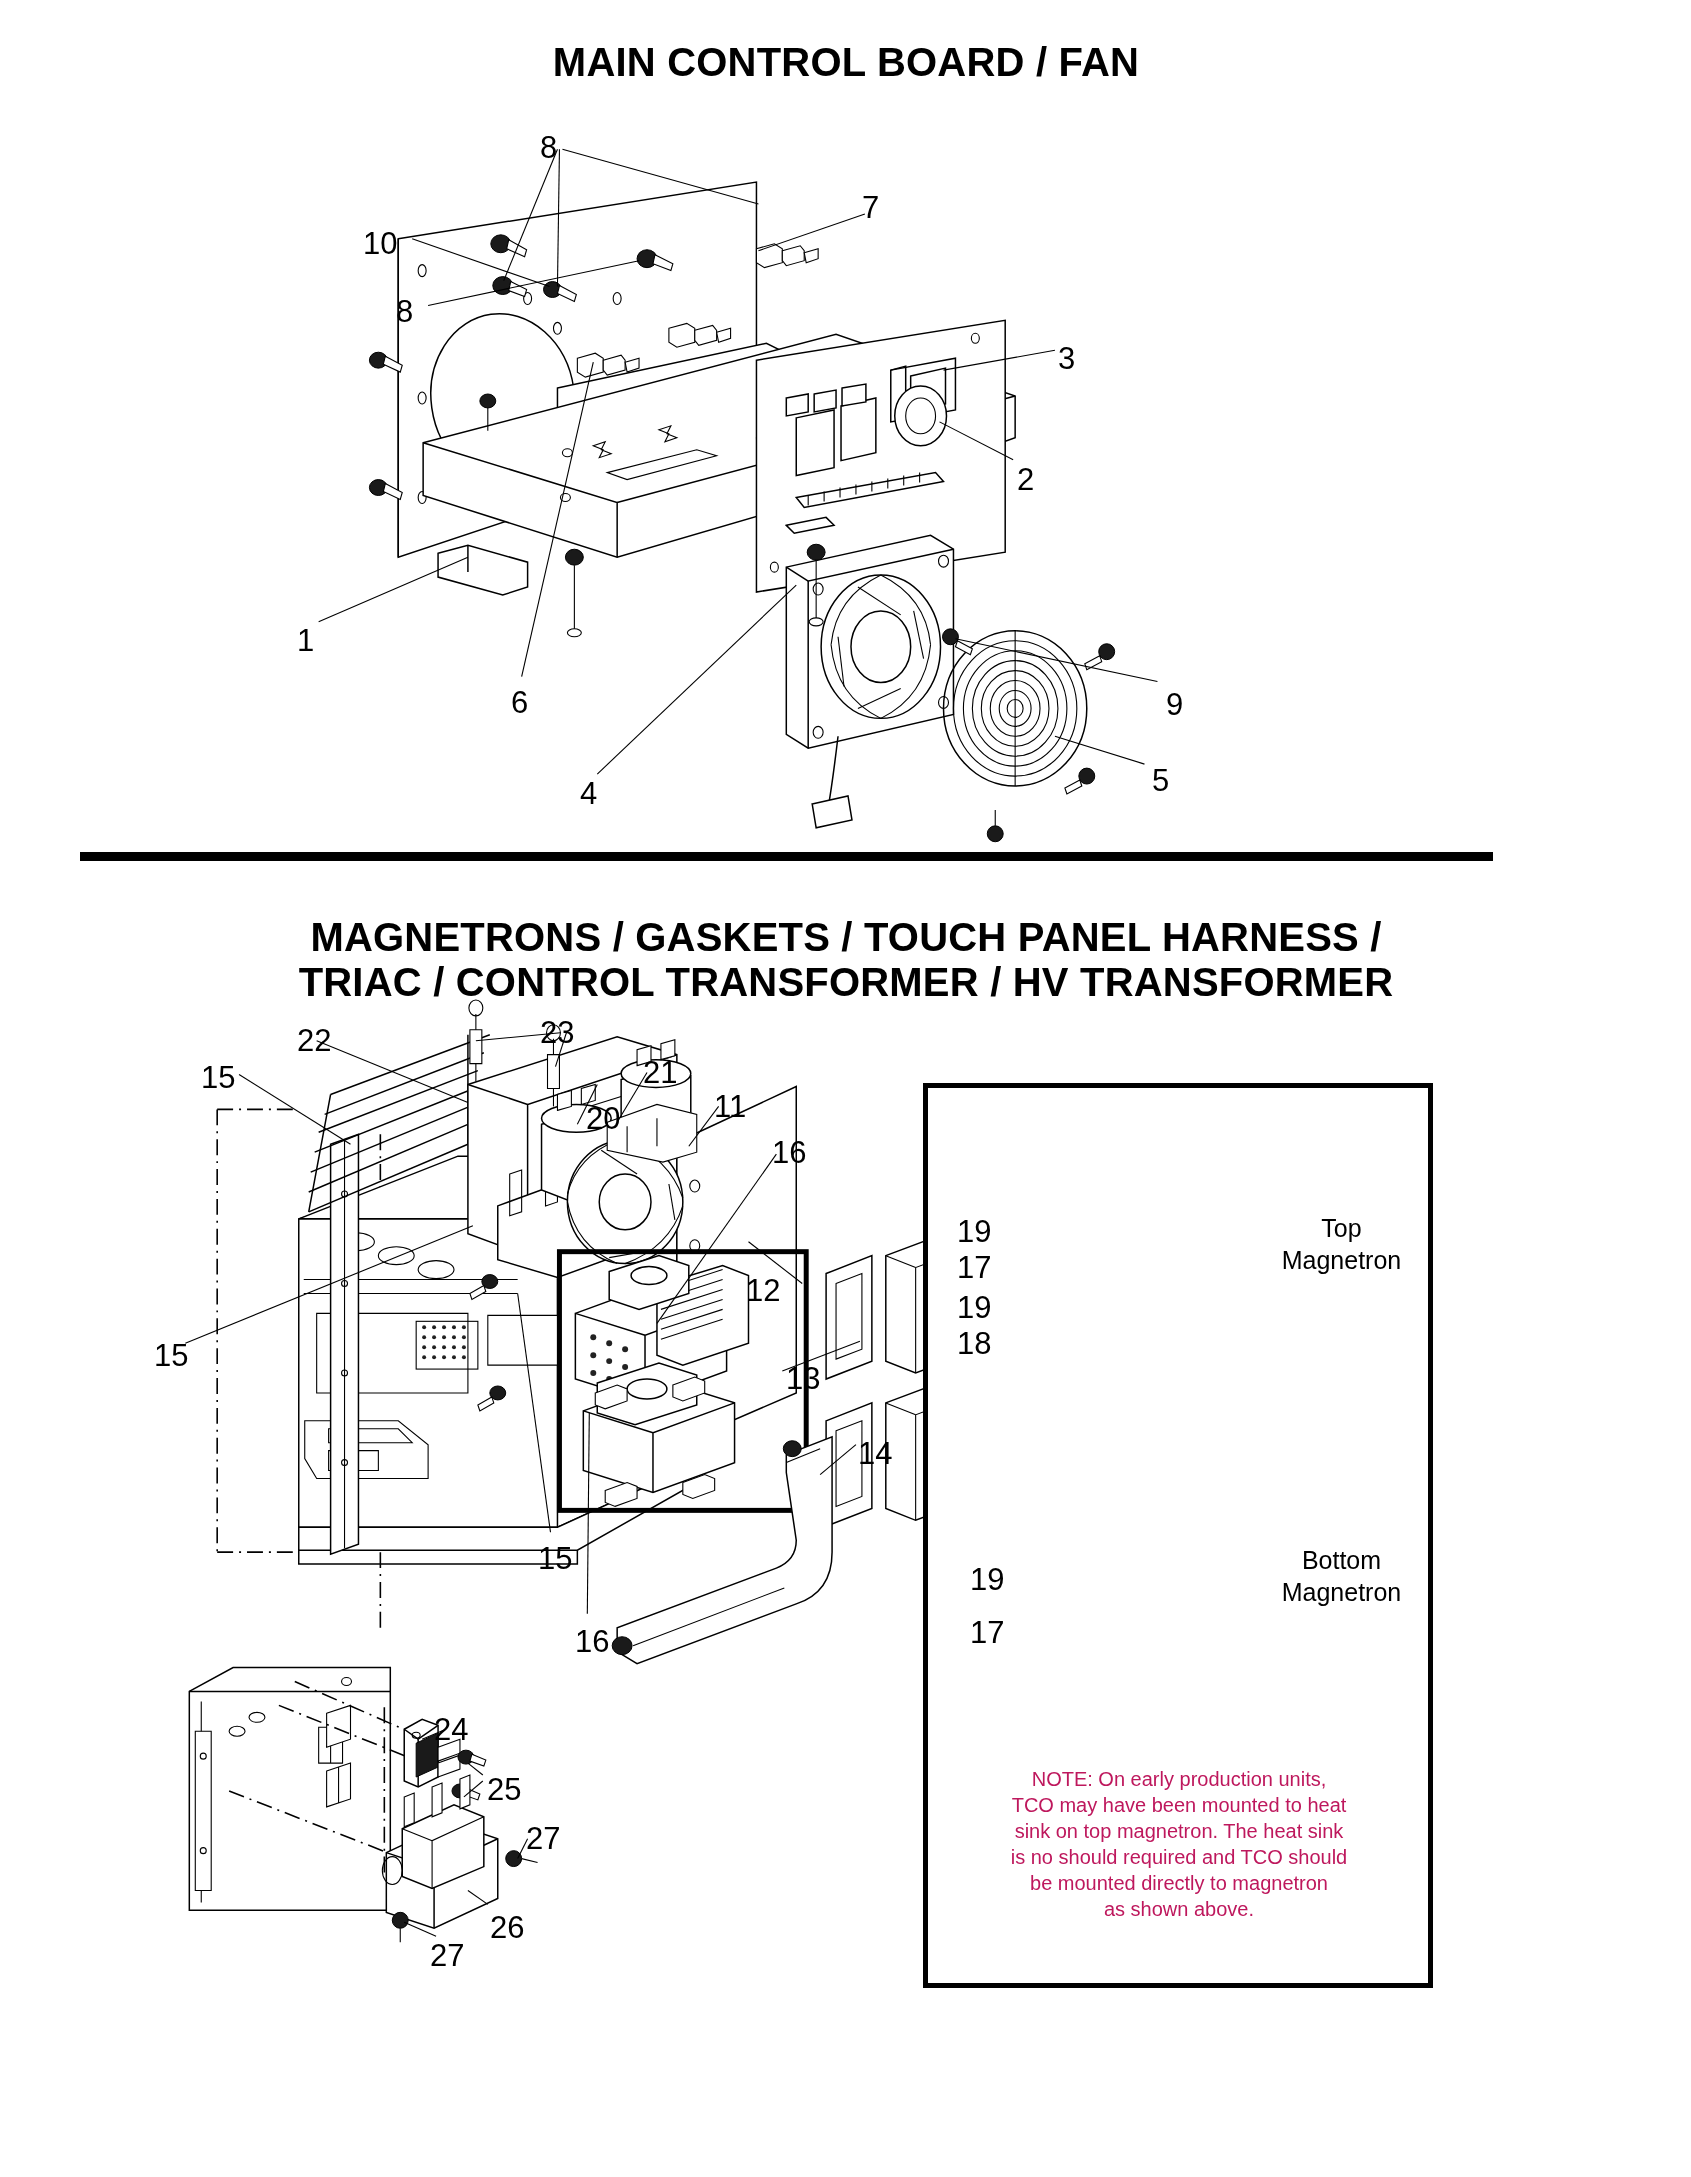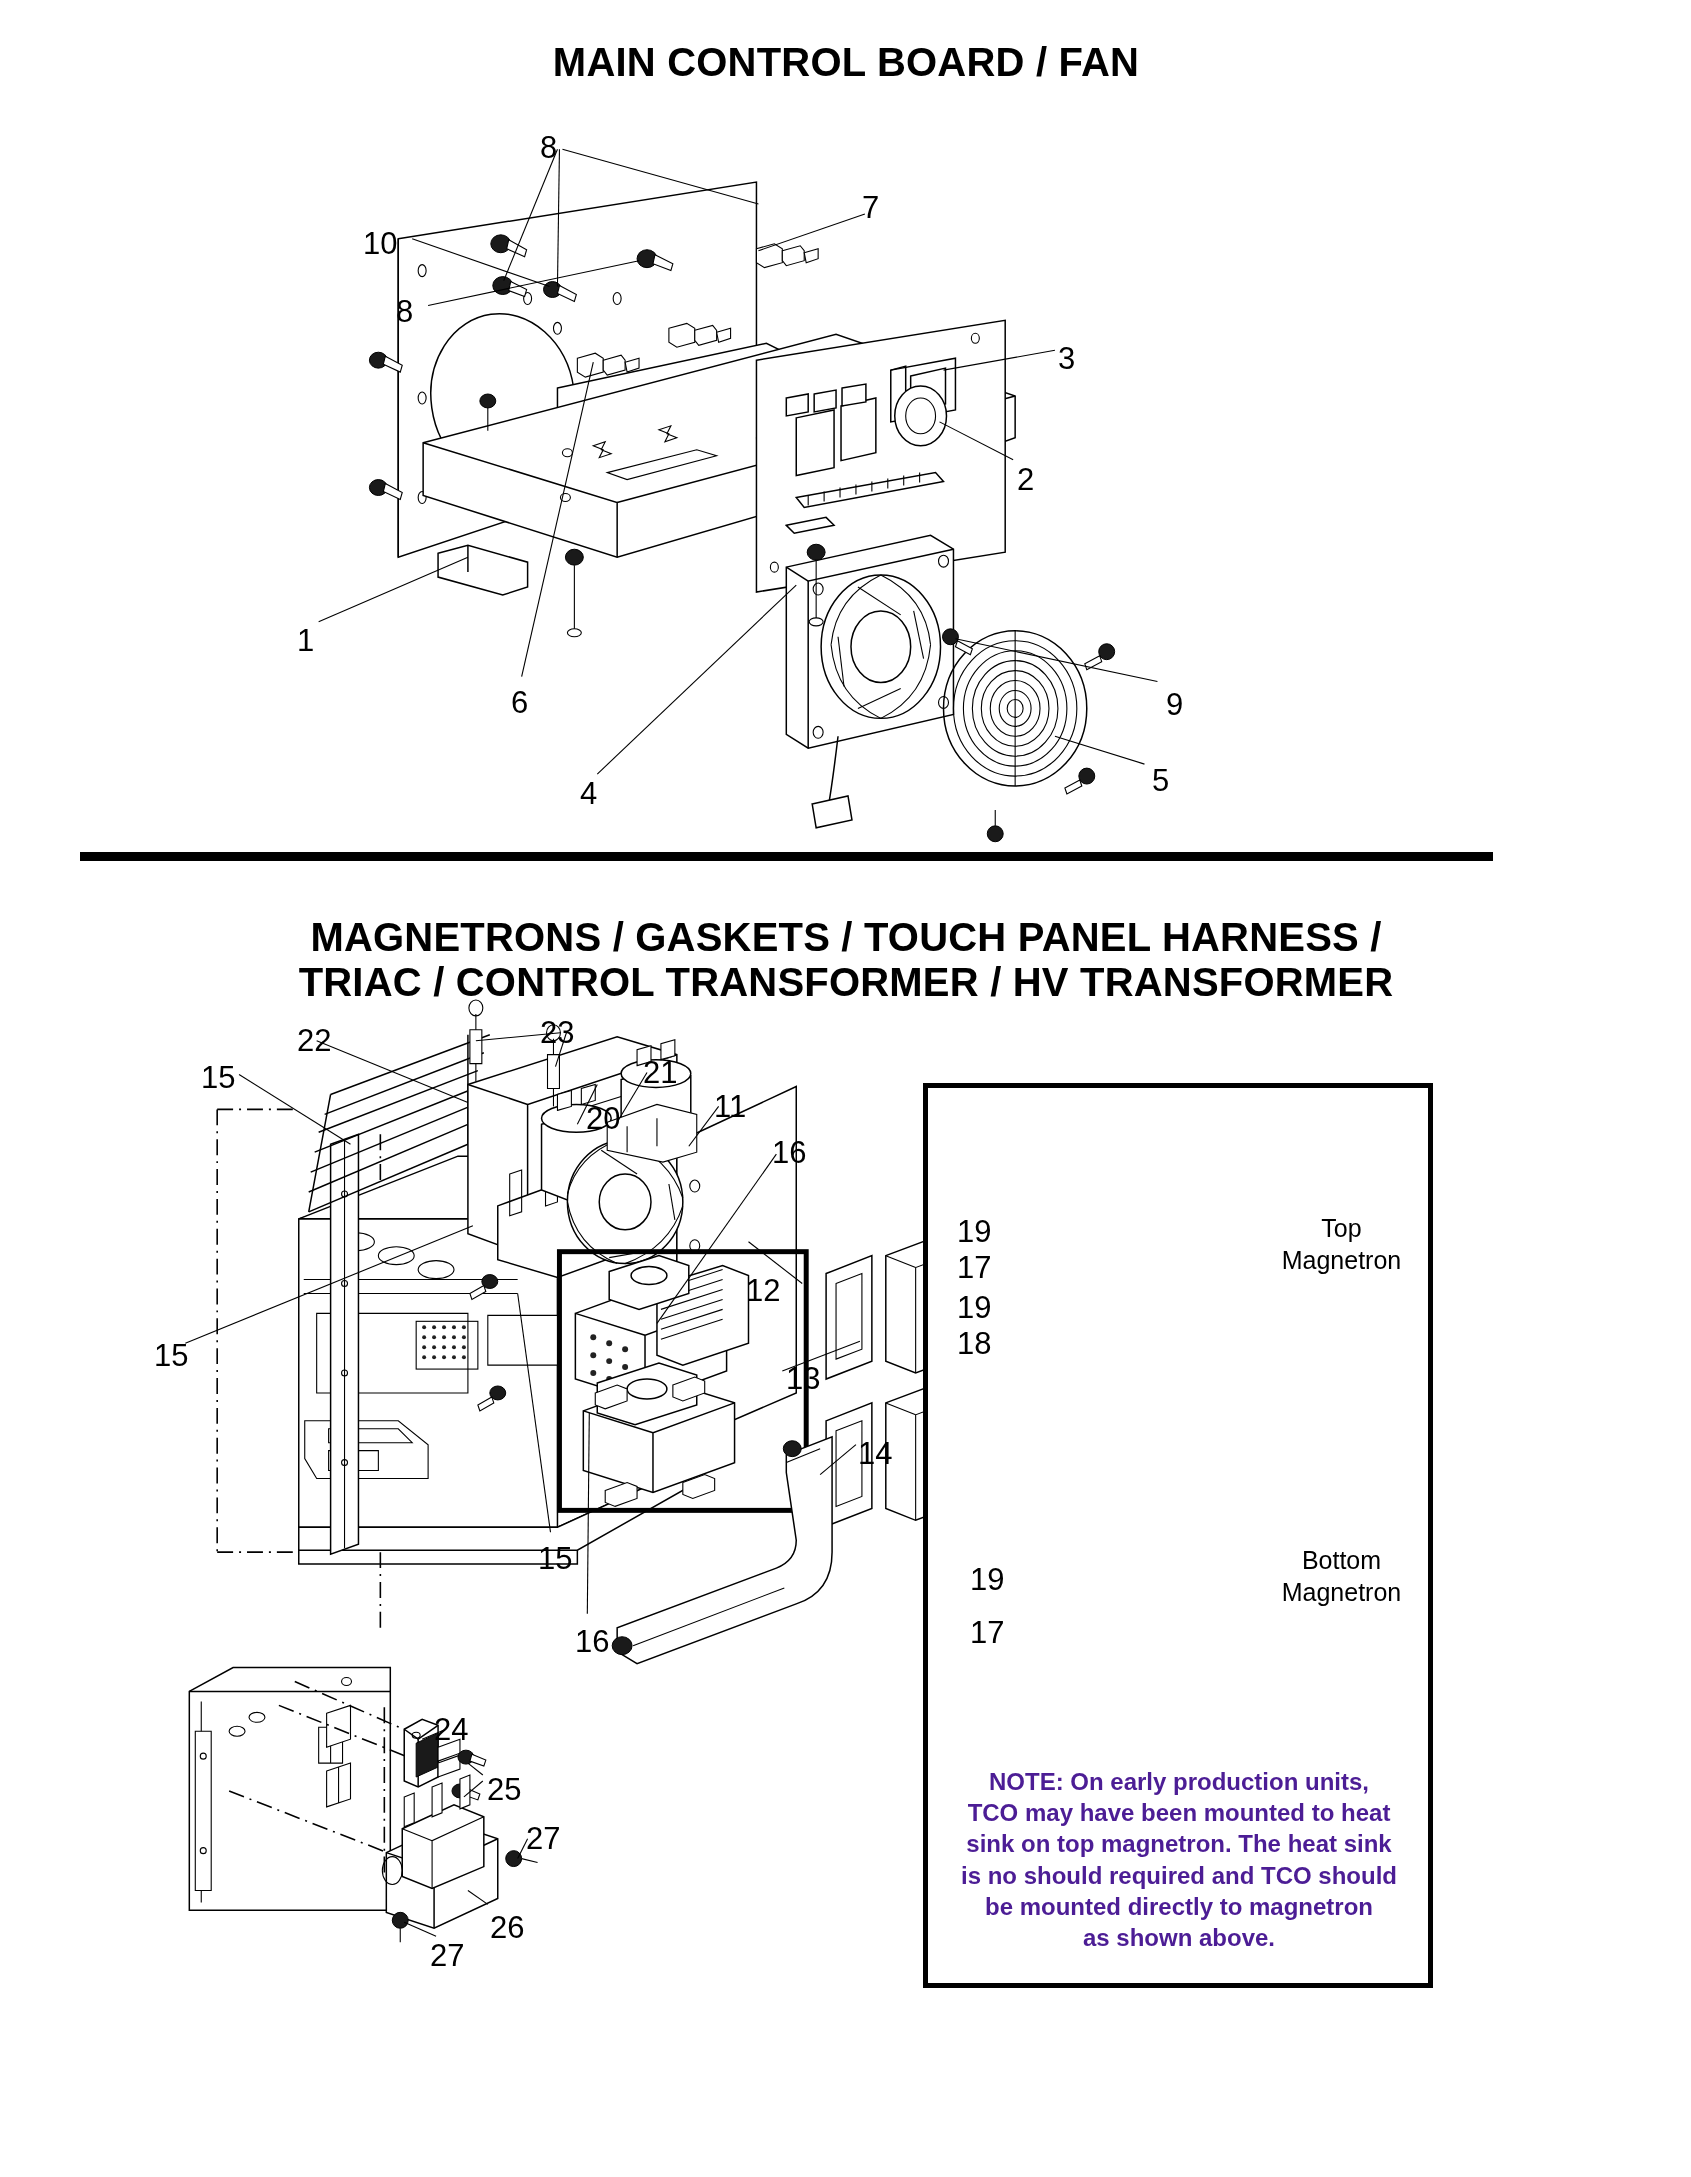--- a/index.html
+++ b/index.html
@@ -82,24 +82,23 @@
     text-align: center;
     line-height: 1.28;
     color: #000;
   }
   #note-text {
     position: absolute;
     left: 940px;
     top: 1766px;
     width: 478px;
     text-align: center;
-    font-size: 24px;
+    font-size: 20px;
     line-height: 1.30;
-    color: #4c1d95;
-    font-weight: bold;
+    color: #be185d;
   }
 
   
   #art {
     position: absolute;
     left: 0;
     top: 0;
     width: 1692px;
     height: 2177px;
     pointer-events: none;

